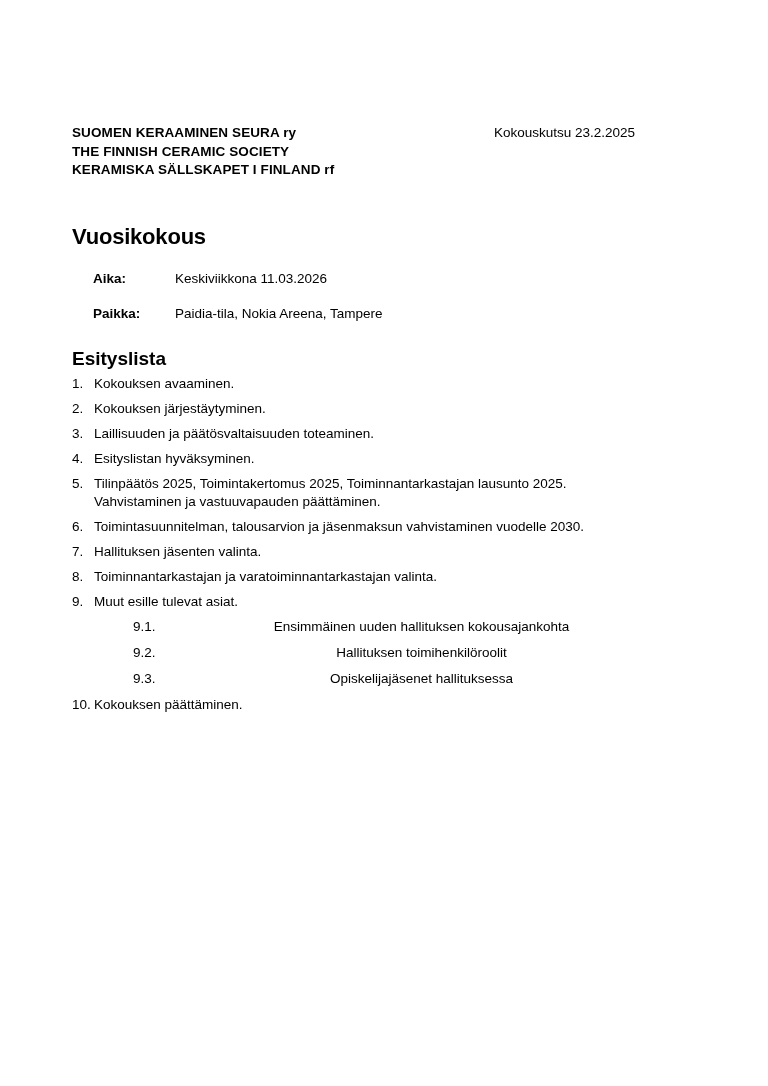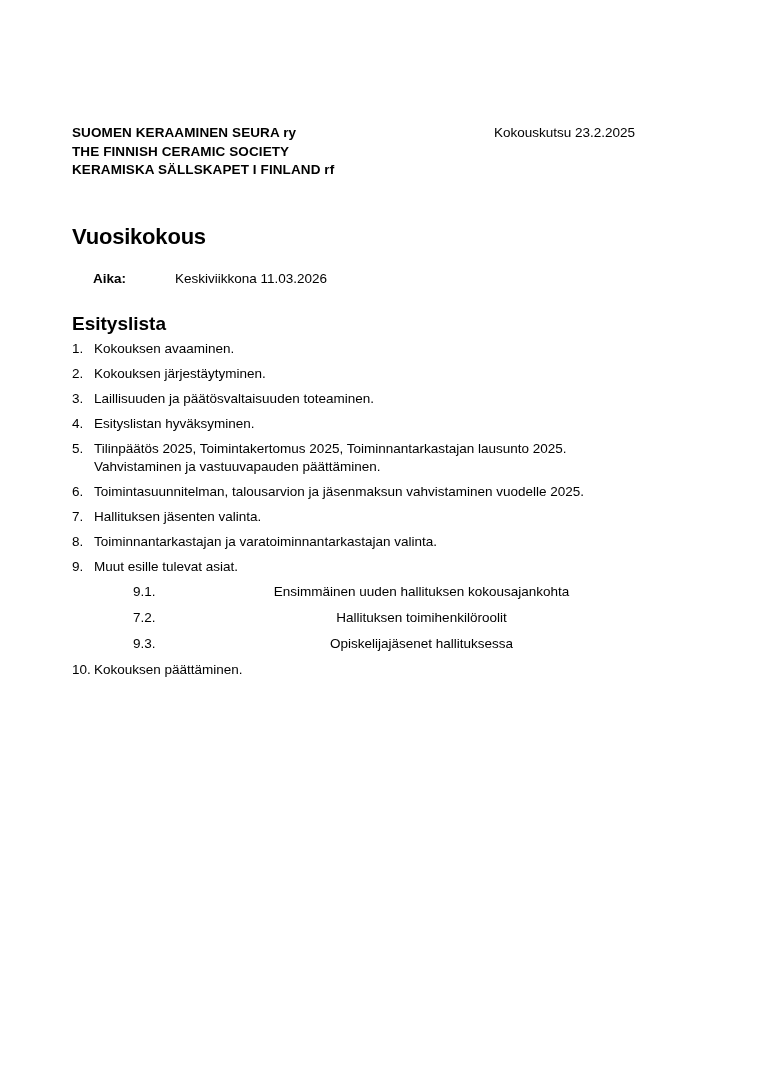--- a/index.html
+++ b/index.html
@@ -165,20 +165,24 @@
       <div class="meeting-notice">Kokouskutsu 23.2.2025</div>
     </div>
 
     <div class="doc-title">Vuosikokous</div>
 
     <div class="meta">
       <div class="meta-row">
         <div class="meta-label">Aika:</div>
         <div class="meta-value">Keskiviikkona 11.03.2026</div>
       </div>
+      <div class="meta-row">
+        <div class="meta-label">Paikka:</div>
+        <div class="meta-value">Paidia-tila, Nokia Areena, Tampere</div>
+      </div>
     </div>
 
     <div class="agenda-heading">Esityslista</div>
 
     <div class="agenda-list">
 
       <div class="agenda-item">
         <div class="agenda-num">1.</div>
         <div class="agenda-text">Kokouksen avaaminen.</div>
       </div>
@@ -201,21 +205,21 @@
       <div class="agenda-item">
         <div class="agenda-num">5.</div>
         <div class="agenda-text">
           <span class="wrap-line">Tilinpäätös 2025, Toimintakertomus 2025, Toiminnantarkastajan lausunto 2025.</span>
           <span class="wrap-line">Vahvistaminen ja vastuuvapauden päättäminen.</span>
         </div>
       </div>
 
       <div class="agenda-item">
         <div class="agenda-num">6.</div>
-        <div class="agenda-text">Toimintasuunnitelman, talousarvion ja jäsenmaksun vahvistaminen vuodelle 2025.</div>
+        <div class="agenda-text">Toimintasuunnitelman, talousarvion ja jäsenmaksun vahvistaminen vuodelle 2030.</div>
       </div>
 
       <div class="agenda-item">
         <div class="agenda-num">7.</div>
         <div class="agenda-text">Hallituksen jäsenten valinta.</div>
       </div>
 
       <div class="agenda-item">
         <div class="agenda-num">8.</div>
         <div class="agenda-text">Toiminnantarkastajan ja varatoiminnantarkastajan valinta.</div>
@@ -226,21 +230,21 @@
           <div class="agenda-num">9.</div>
           <div class="agenda-text">Muut esille tulevat asiat.</div>
         </div>
 
         <div class="sub-list">
           <div class="sub-item">
             <div class="sub-num">9.1.</div>
             <div class="sub-text">Ensimmäinen uuden hallituksen kokousajankohta</div>
           </div>
           <div class="sub-item">
-            <div class="sub-num">7.2.</div>
+            <div class="sub-num">9.2.</div>
             <div class="sub-text">Hallituksen toimihenkilöroolit</div>
           </div>
           <div class="sub-item">
             <div class="sub-num">9.3.</div>
             <div class="sub-text">Opiskelijajäsenet hallituksessa</div>
           </div>
         </div>
       </div>
 
       <div class="agenda-item">

